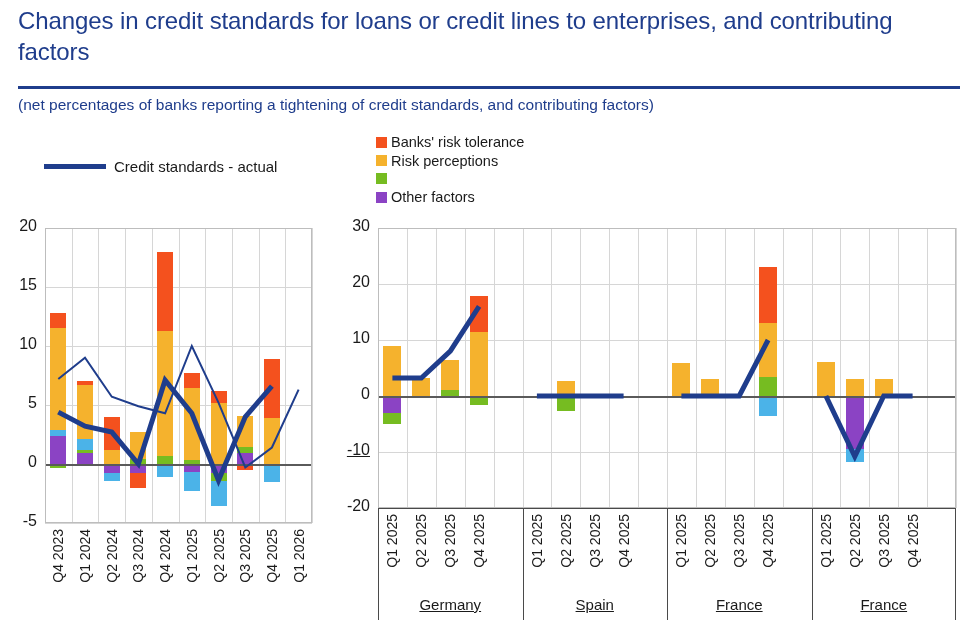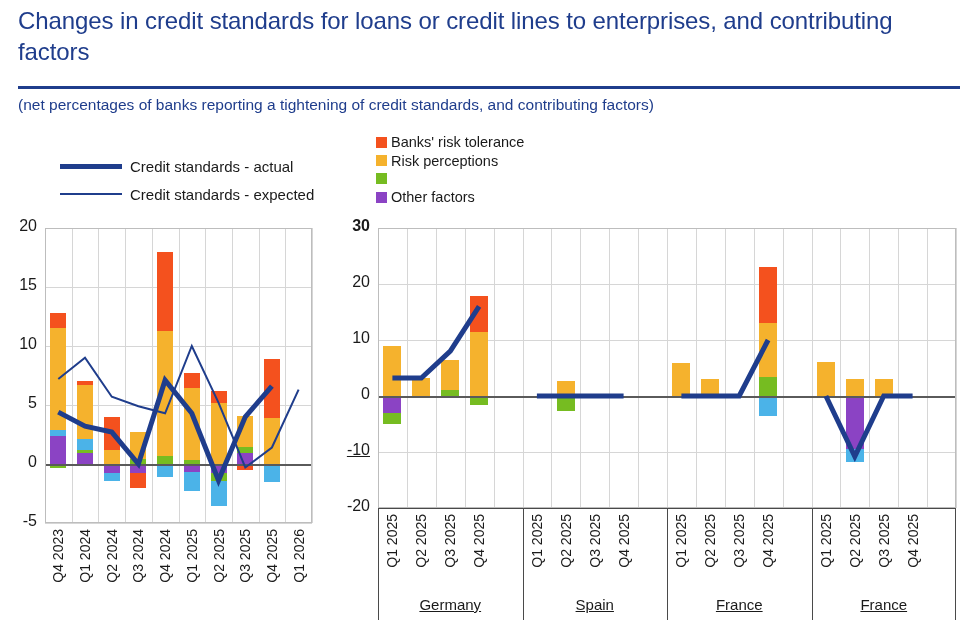--- a/index.html
+++ b/index.html
@@ -15,21 +15,21 @@
   }
   .title-rule{
     position:absolute;left:18px;top:86px;width:942px;height:3px;background:#1f3d8c;
   }
   .subtitle{
     position:absolute;left:18px;top:96px;width:940px;
     font-size:15.5px;color:#1f3d8c;
   }
 
   
-  .legend-left{position:absolute;left:60px;top:152px;}
+  .legend-left{position:absolute;left:44px;top:152px;}
   .legend-left .row{display:flex;align-items:center;height:28px;}
   .legend-left .lineswatch{width:62px;height:0;border-top:5px solid #1f3d8c;margin-right:8px;}
   .legend-left .lineswatch.thin{border-top-width:2px;}
   .legend-left .lbl{font-size:15px;color:#1a1a1a;white-space:nowrap;}
 
   .legend-right{position:absolute;left:376px;top:133px;}
   .legend-right .row{display:flex;align-items:center;height:18.4px;}
   .legend-right .sw{width:11px;height:11px;margin-right:4px;flex:0 0 auto;}
   .legend-right .lbl{font-size:14.5px;color:#1a1a1a;white-space:nowrap;}
 
@@ -53,24 +53,20 @@
 <body>
 
 <div class="title">Changes in credit standards for loans or credit lines to enterprises, and contributing factors</div>
 <div class="title-rule"></div>
 <div class="subtitle">(net percentages of banks reporting a tightening of credit standards, and contributing factors)</div>
 
 <div class="legend-left">
   <div class="row">
     <span class="lineswatch"></span>
     <span class="lbl">Credit standards - actual</span>
-  </div>
-  <div class="row">
-    <span class="lineswatch thin"></span>
-    <span class="lbl">Credit standards - expected</span>
   </div>
 </div>
 
 <div class="legend-right">
   <div class="row">
     <span class="sw" style="background:#F4511E"></span>
     <span class="lbl">Banks' risk tolerance</span>
   </div>
   <div class="row">
     <span class="sw" style="background:#F5B22D"></span>
@@ -225,21 +221,21 @@
         <polyline points="303.4,168.0 332.3,168.0 361.2,168.0 390.1,112.0" fill="none" stroke="#1F3D8C" stroke-width="5" stroke-linejoin="miter"></polyline>
         <polyline points="447.9,168.0 476.8,228.5 505.7,168.0 534.6,168.0" fill="none" stroke="#1F3D8C" stroke-width="5" stroke-linejoin="miter"></polyline>
       </svg>
     </div>
     <div class="plotborder" style="left:378px;top:228px;width:578px;height:280px;"></div>
     <div class="ylab" style="left:330px;top:497px;width:40px;">-20</div>
     <div class="ylab" style="left:330px;top:441px;width:40px;text-decoration:underline;">-10</div>
     <div class="ylab" style="left:330px;top:385px;width:40px;">0</div>
     <div class="ylab" style="left:330px;top:329px;width:40px;">10</div>
     <div class="ylab" style="left:330px;top:273px;width:40px;">20</div>
-    <div class="ylab" style="left:330px;top:217px;width:40px;font-weight:bold;">30</div>
+    <div class="ylab" style="left:330px;top:217px;width:40px;">30</div>
     <div class="xlab" style="left:384.45px;top:514px;">Q1 2025</div>
     <div class="xlab" style="left:413.34999999999997px;top:514px;">Q2 2025</div>
     <div class="xlab" style="left:442.25px;top:514px;">Q3 2025</div>
     <div class="xlab" style="left:471.15px;top:514px;">Q4 2025</div>
     <div class="sep" style="left:378px;top:508px;height:112px;"></div>
     <div class="grouplab" style="left:378px;top:596px;width:144.5px;">Germany</div>
     <div class="xlab" style="left:528.95px;top:514px;">Q1 2025</div>
     <div class="xlab" style="left:557.85px;top:514px;">Q2 2025</div>
     <div class="xlab" style="left:586.75px;top:514px;">Q3 2025</div>
     <div class="xlab" style="left:615.6500000000001px;top:514px;">Q4 2025</div>

